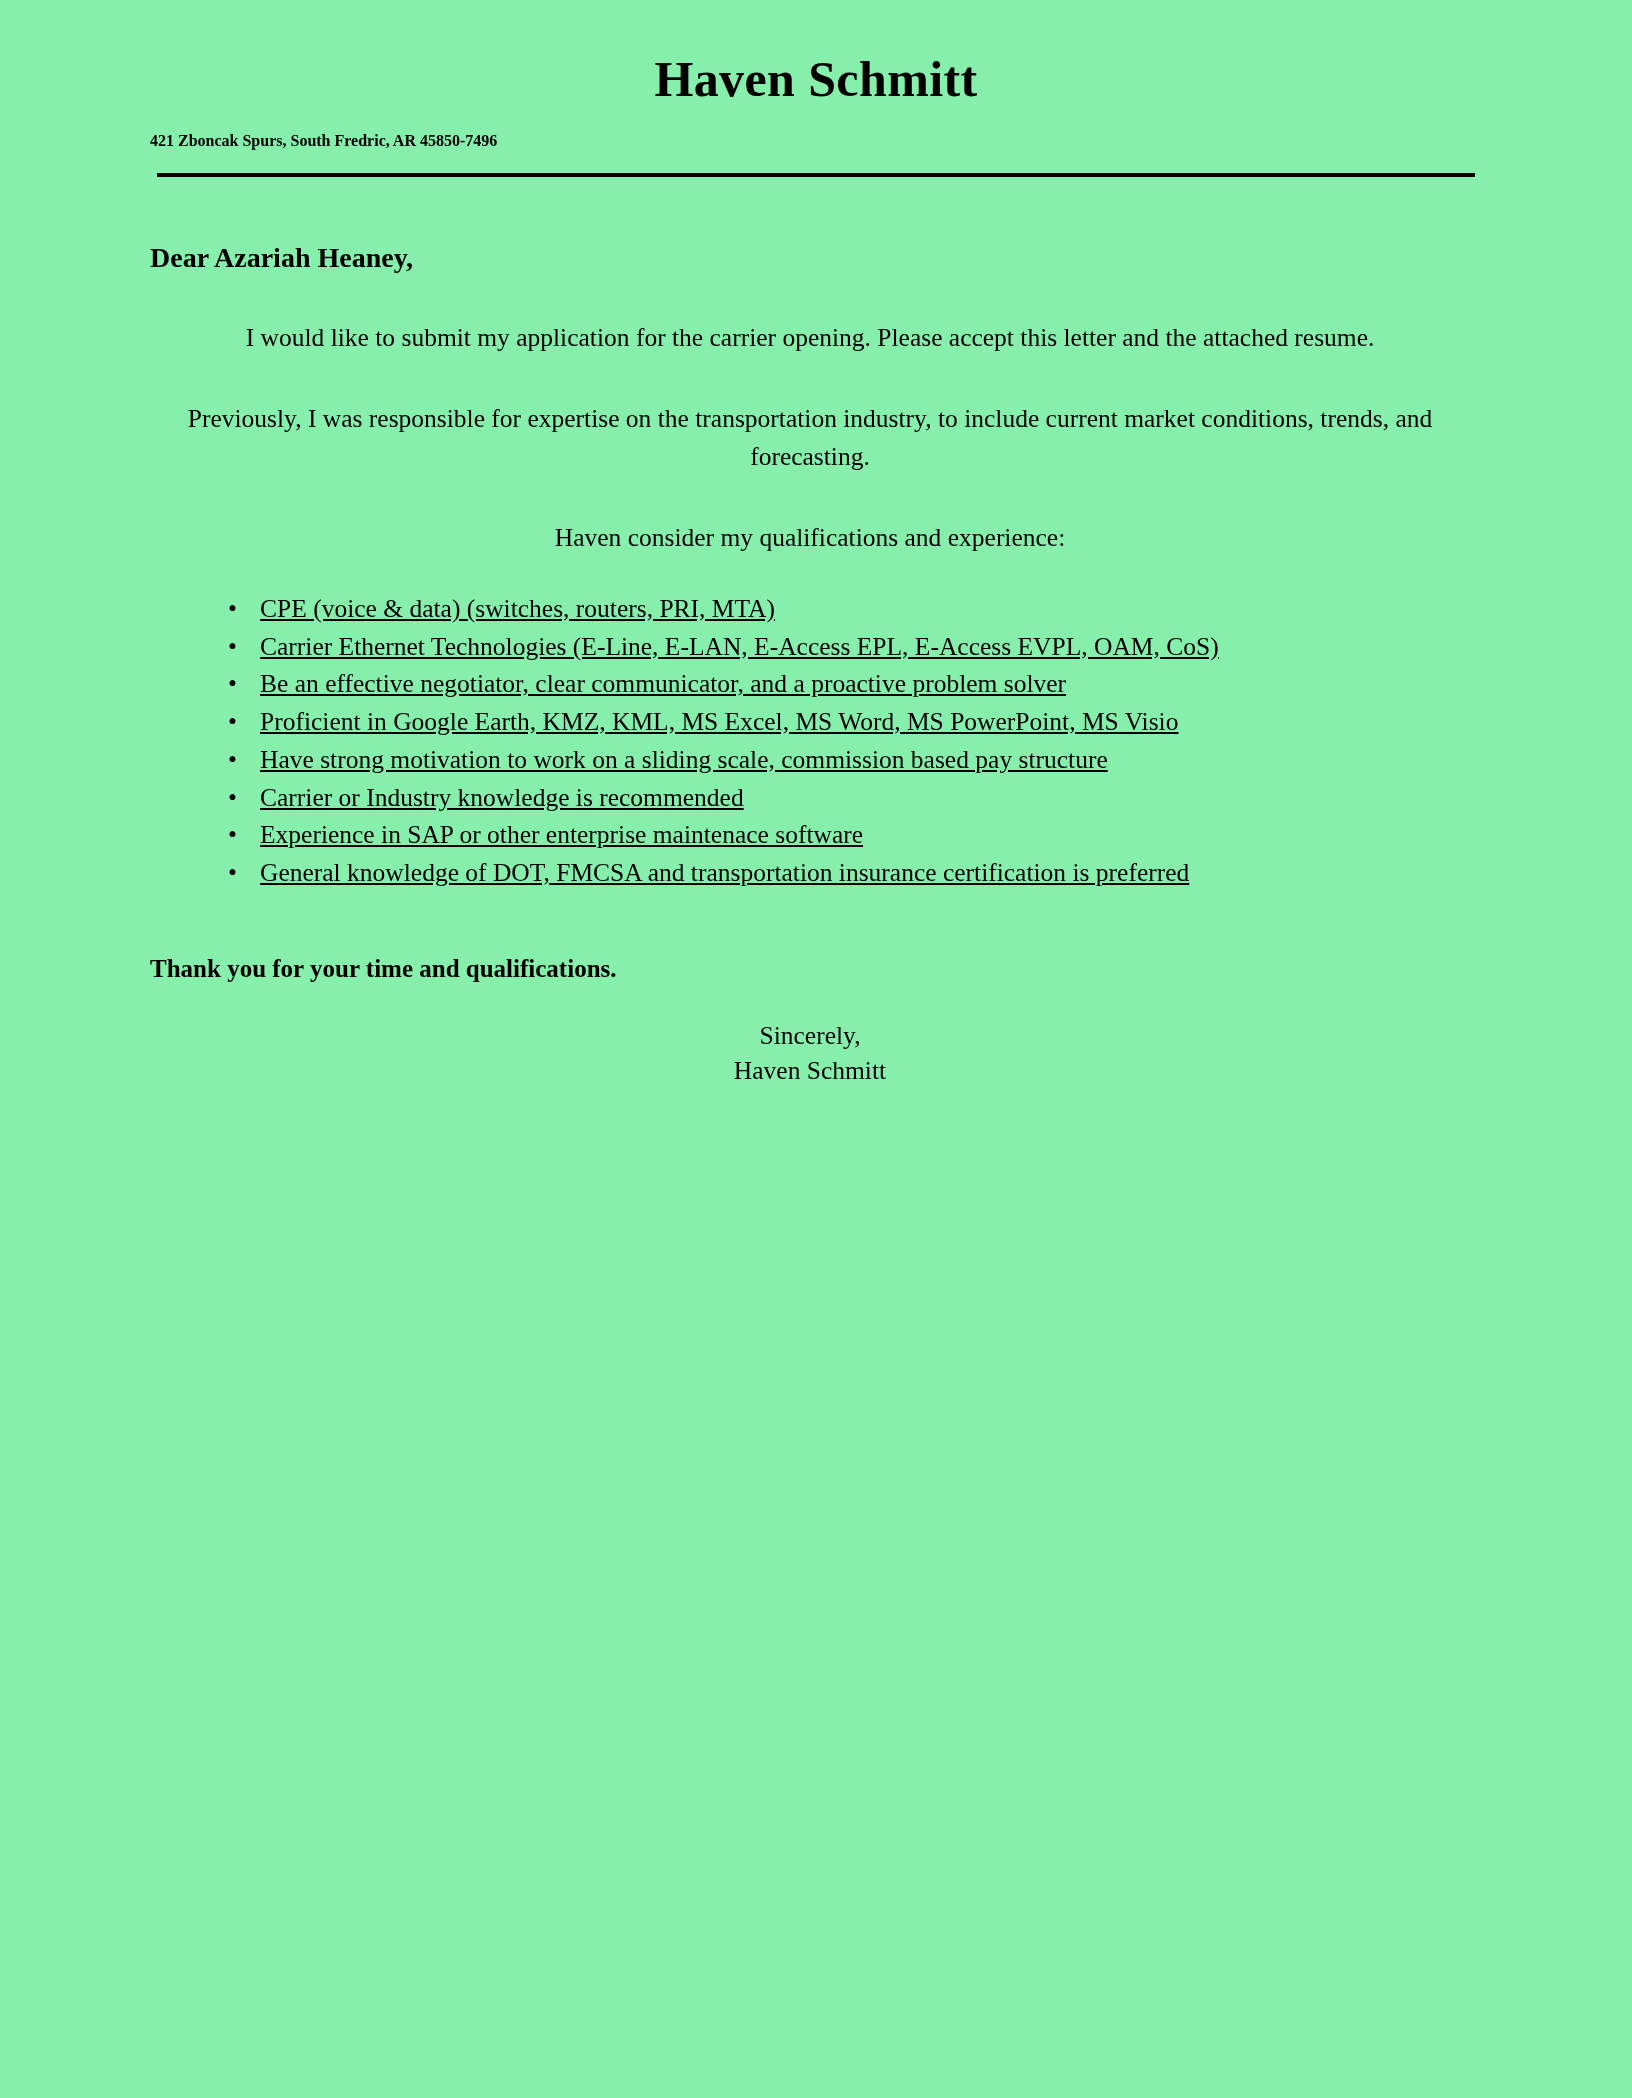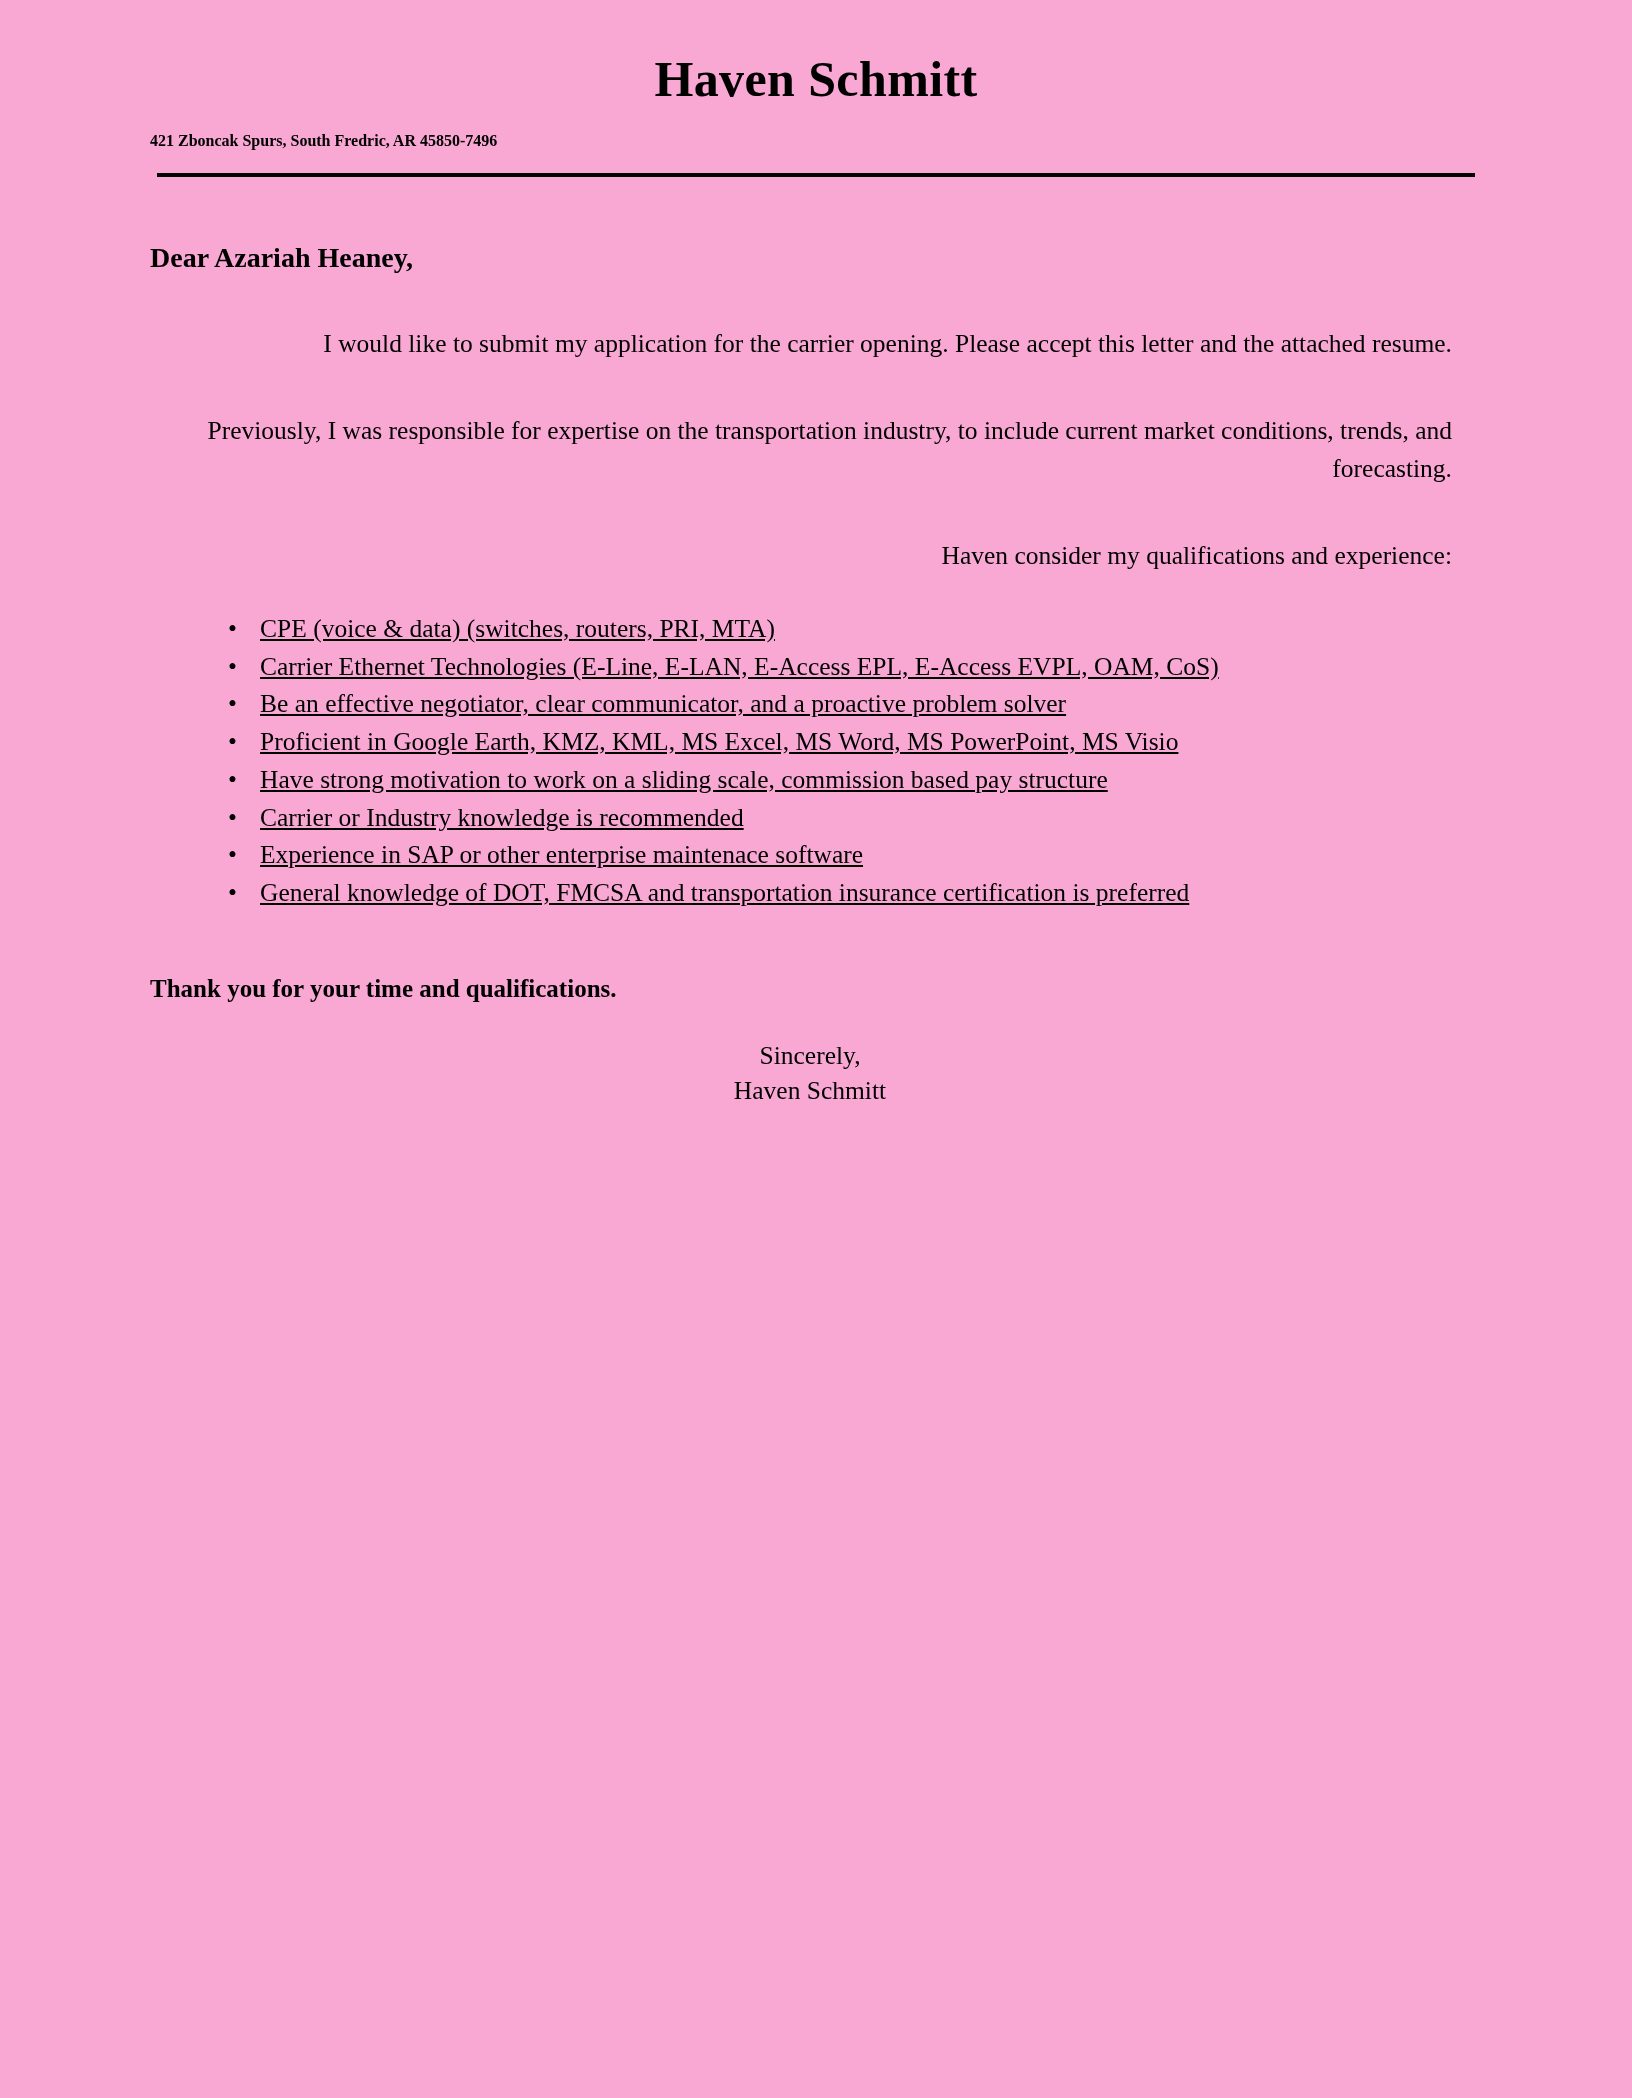--- a/index.html
+++ b/index.html
@@ -11,21 +11,21 @@
 
   body {
     font-family: "Liberation Serif", "DejaVu Serif", serif;
     color: #000000;
   }
 
   .page {
     position: relative;
     width: 1632px;
     height: 2098px;
-    background: #f9a8d4;
+    background: #86efac;
     margin: 0 auto;
     overflow: hidden;
     box-sizing: border-box;
   }
 
   
   .letterhead {
     padding-top: 52px;
   }
 
@@ -64,23 +64,23 @@
     font-size: 28px;
     font-weight: bold;
     margin: 0;
     padding-top: 62px;
     line-height: 1.35;
   }
 
   .para {
     font-size: 25.5px;
     line-height: 1.52;
-    margin: 18px;
+    margin: 12px;
     padding-top: 30px;
-    text-align: right;
+    text-align: center;
   }
 
   .qual-list {
     margin: 16px;
     padding: 16px 0 0 62px;
     list-style: none;
     text-decoration: underline;
   }
 
   .qual-list li {

